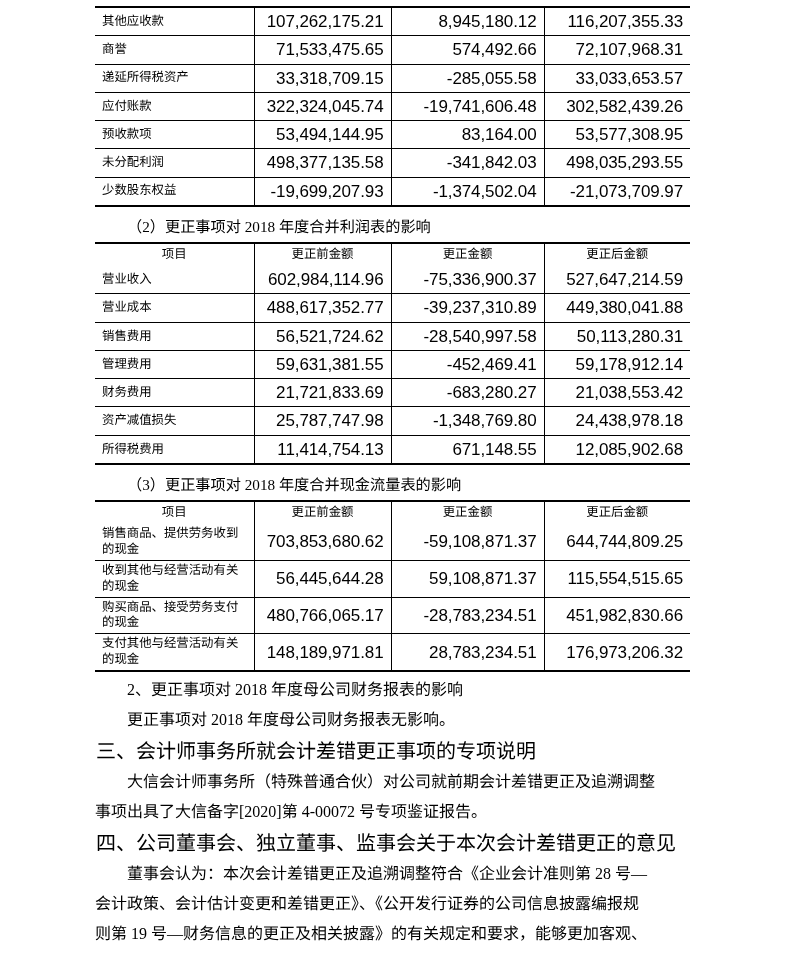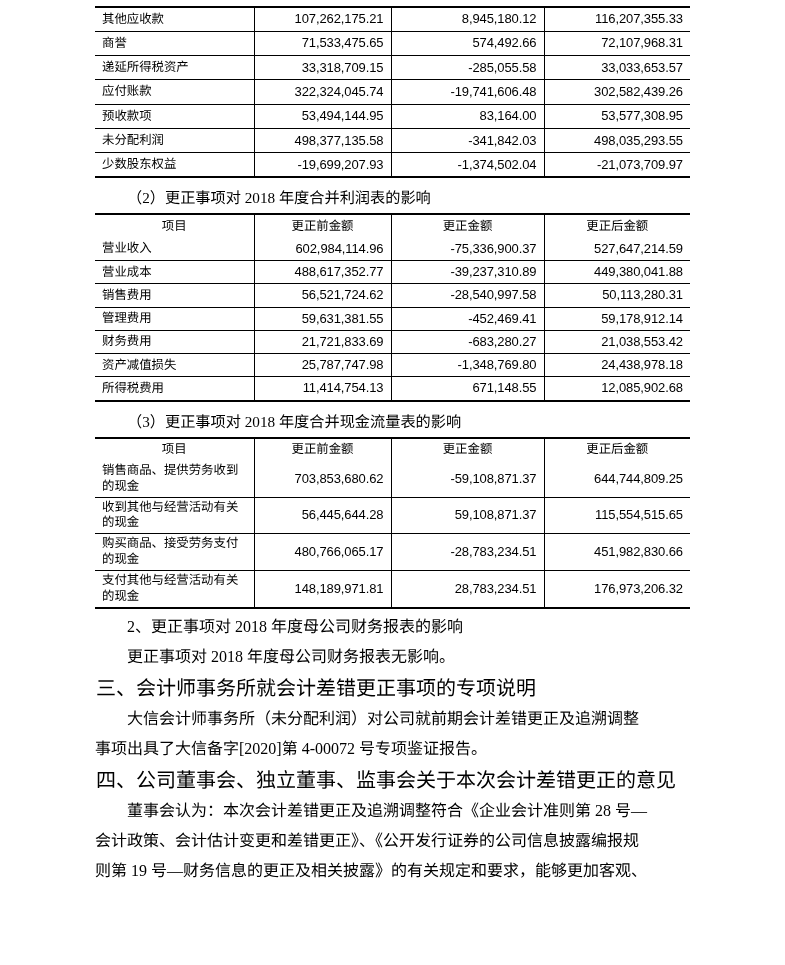--- a/index.html
+++ b/index.html
@@ -49,21 +49,21 @@
   table.fin thead th {
     text-align: center;
     font-size: 12.4px;
   }
   table.fin td.item {
     text-align: left;
   }
   table.fin td.num {
     text-align: right;
     font-family: "Liberation Sans", "DejaVu Sans", sans-serif;
-    font-size: 13px;
+    font-size: 17px;
     letter-spacing: -0.1px;
   }
   
   table.fin { border-top: 2.2px solid #000; border-bottom: 2.2px solid #000; }
   table.fin tr:first-child > * { border-top: none; }
   table.fin tr:last-child > *  { border-bottom: none; }
   table.fin tr > *:first-child { border-left: none; }
   table.fin tr > *:last-child  { border-right: none; }
 
   .t1 td { height: 24.3px; }
@@ -263,20 +263,20 @@
         <td class="num">28,783,234.51</td>
         <td class="num">176,973,206.32</td>
       </tr>
     </tbody>
   </table>
 
   <div class="spacer-xs"></div>
   <p class="para">2、更正事项对 2018 年度母公司财务报表的影响</p>
   <p class="para">更正事项对 2018 年度母公司财务报表无影响。</p>
   <p class="bold">三、会计师事务所就会计差错更正事项的专项说明</p>
-  <p class="para">大信会计师事务所（未分配利润）对公司就前期会计差错更正及追溯调整</p>
+  <p class="para">大信会计师事务所（特殊普通合伙）对公司就前期会计差错更正及追溯调整</p>
   <p class="para cont">事项出具了大信备字[2020]第 4-00072 号专项鉴证报告。</p>
   <p class="bold">四、公司董事会、独立董事、监事会关于本次会计差错更正的意见</p>
   <p class="para">董事会认为：本次会计差错更正及追溯调整符合《企业会计准则第 28 号—</p>
   <p class="para cont">会计政策、会计估计变更和差错更正》、《公开发行证券的公司信息披露编报规</p>
   <p class="para cont">则第 19 号—财务信息的更正及相关披露》的有关规定和要求，能够更加客观、</p>
 
 </div>
 
 </body></html>

